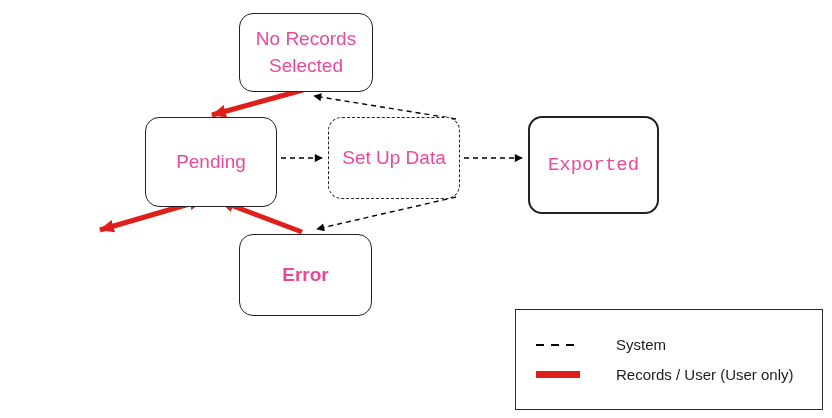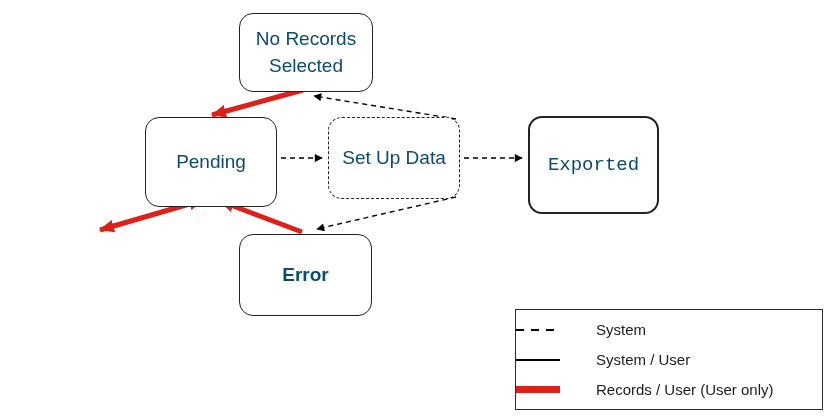--- a/index.html
+++ b/index.html
@@ -29,21 +29,21 @@
     position: absolute;
     background: #ffffff;
     border: 1.5px solid #222222;
     border-radius: 14px;
     display: flex;
     align-items: center;
     justify-content: center;
     text-align: center;
     font-size: 19px;
     line-height: 1.38;
-    color: #0c4a6e;
+    color: #ec4899;
     box-sizing: border-box;
     padding: 4px 10px;
   }
   .node--dashed { border-style: dashed; }
   .node--heavy  { border-width: 2px; }
 
   .n-no-records { left: 239px; top: 13px;  width: 134px; height: 79px; }
   .n-pending    { left: 145px; top: 117px; width: 132px; height: 90px; }
   .n-setup      { left: 328px; top: 117px; width: 132px; height: 82px; }
   .n-exported   { left: 528px; top: 116px; width: 131px; height: 98px; font-family: Liberation Mono, monospace; }
@@ -54,20 +54,21 @@
     position: absolute;
     left: 515px; top: 309px;
     width: 308px; height: 101px;
     border: 1.5px solid #2a2a2a;
     box-sizing: border-box;
     background: #ffffff;
     display: flex;
     flex-direction: column;
     justify-content: center;
     gap: 13px;
+    padding-left: 20px;
   }
   .legend-row { display: flex; align-items: center; }
   .legend-sample { width: 44px; margin-right: 36px; flex: 0 0 auto; }
   .legend-label { font-size: 15px; color: #1c1c1c; white-space: nowrap; }
   .ls-dashed {
     height: 2px;
     background: repeating-linear-gradient(90deg, #000 0 8px, transparent 8px 15px);
   }
   .ls-solid { height: 2px; background: #000; }
   .ls-red   { height: 7px; background: var(--red); }
@@ -120,22 +121,18 @@
   <div class="node n-error">
     <span>Error</span>
   </div>
 
   <div class="legend">
     <div class="legend-row">
       <div class="legend-sample ls-dashed"></div>
       <span class="legend-label">System</span>
     </div>
     <div class="legend-row">
-      <div class="legend-sample ls-solid"></div>
-      <span class="legend-label">System / User</span>
-    </div>
-    <div class="legend-row">
       <div class="legend-sample ls-red"></div>
       <span class="legend-label">Records / User (User only)</span>
     </div>
   </div>
 
 </div>
 
 </body></html>

